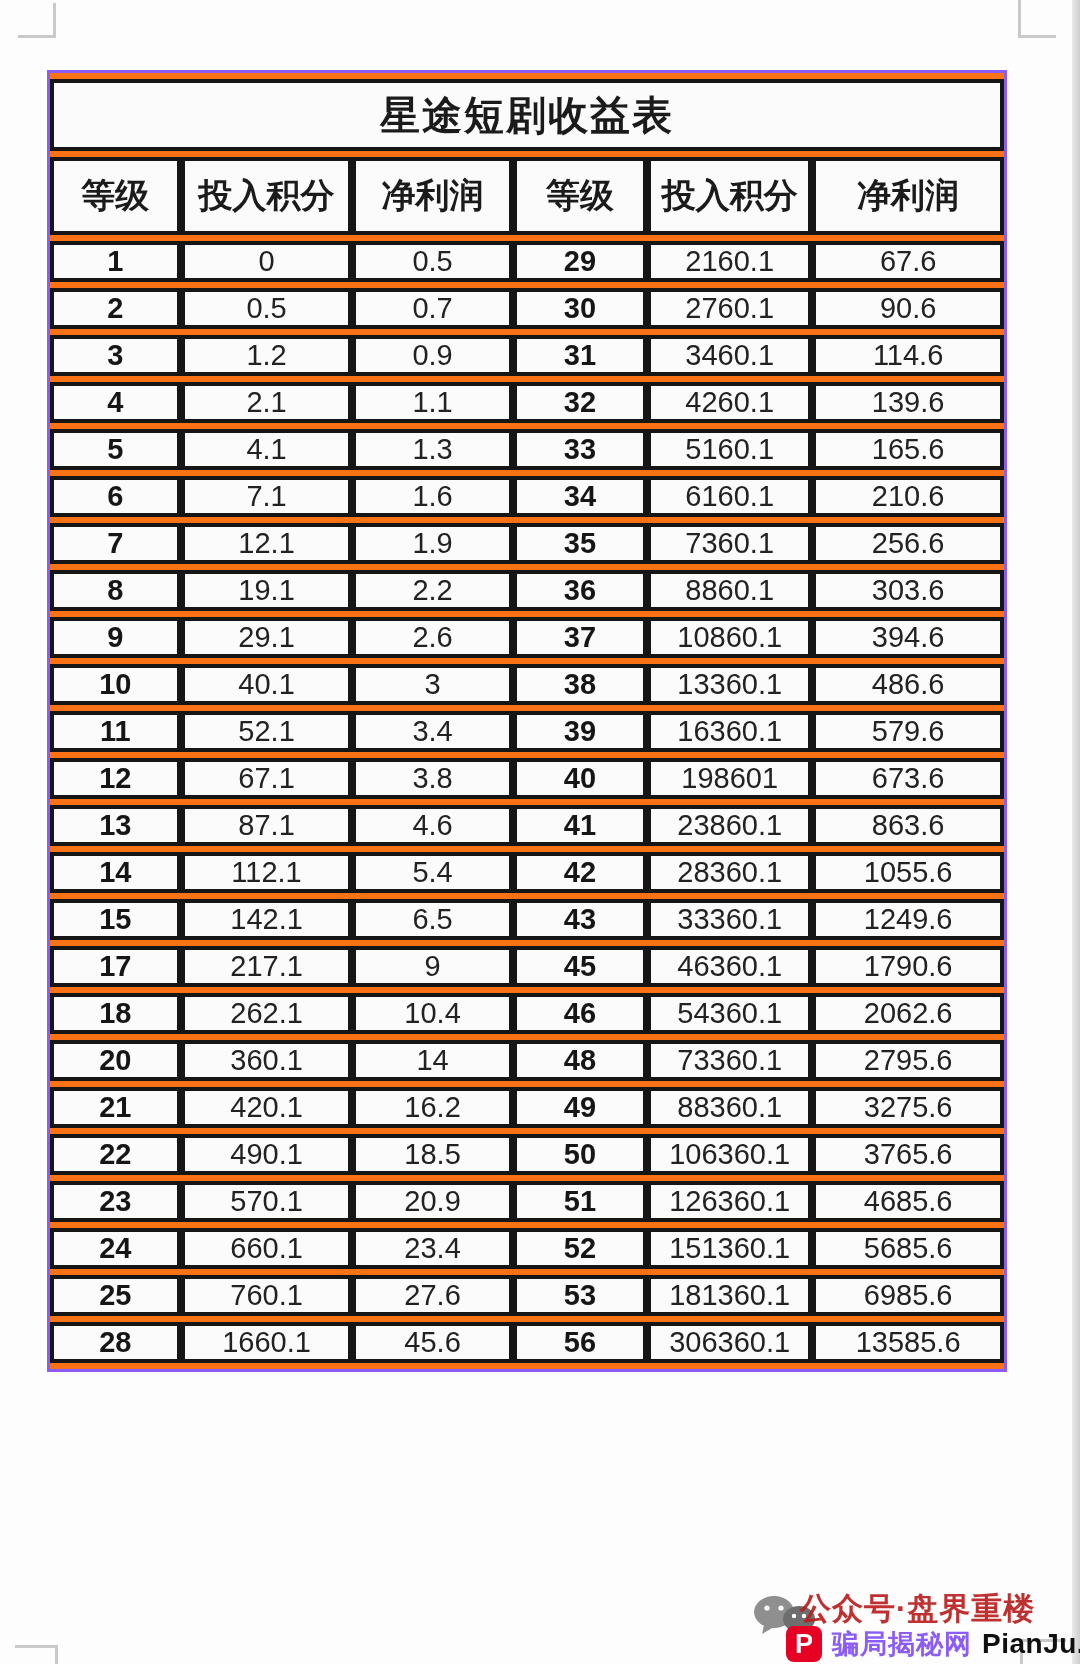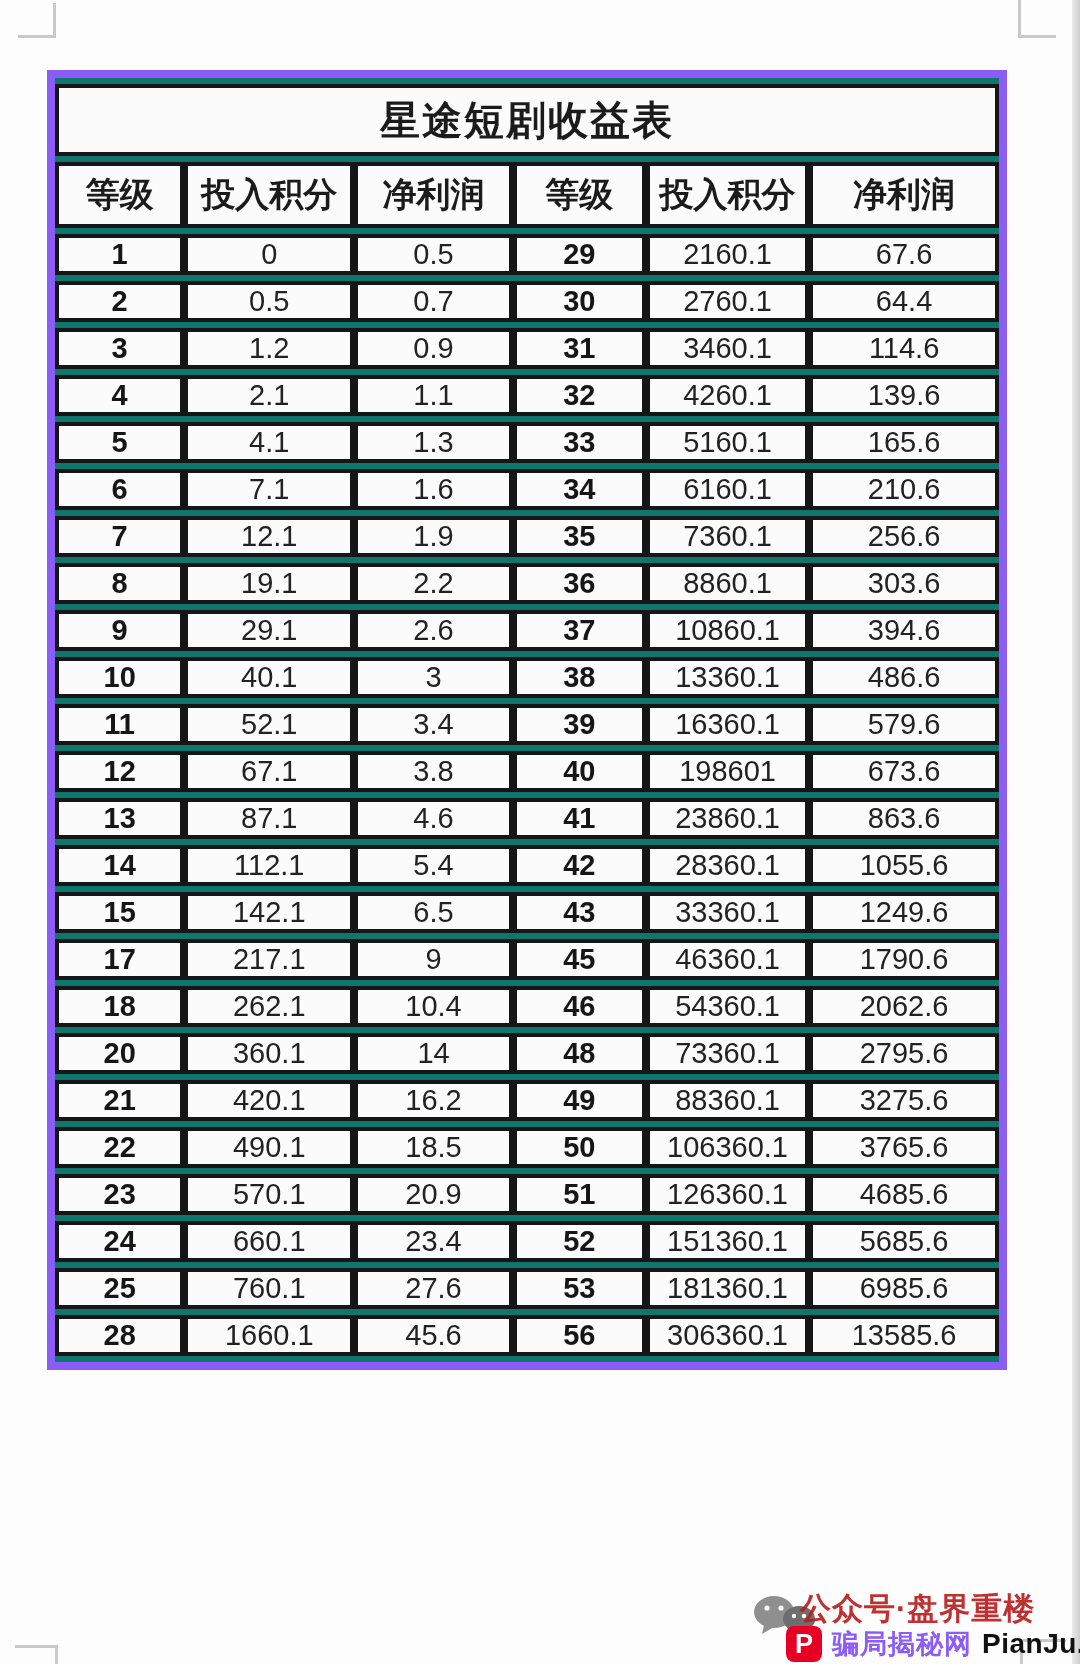--- a/index.html
+++ b/index.html
@@ -6,41 +6,41 @@
   body{
     width:1080px;height:1664px;position:relative;overflow:hidden;
     background:#fdfdfd;
     font-family:"Liberation Sans","DejaVu Sans",sans-serif;
     color:#1b1b1b;
   }
   
   .table-wrap{position:absolute;left:47px;top:70px;width:960px;}
   table{
     width:100%;
-    border:8px solid #8b5cf6;
+    border:3px solid #8b5cf6;
     border-collapse:separate;
     border-spacing:0 6px;
-    background:#0f766e;
+    background:#f97316;
   }
   td,th{
     border:4px solid #161616;
     background:#fbfbfb;
     text-align:center;
     vertical-align:middle;
     padding:0;
     box-sizing:border-box;
   }
   .title-cell{
     height:72px;
     font-size:40px;
     font-weight:700;
     letter-spacing:2px;
   }
   th{
-    height:66px;
+    height:78px;
     font-size:34px;
     font-weight:700;
   }
   tbody td{
     height:39px;
     font-size:29px;
     font-weight:400;
     color:#222;
   }
   tbody td.lvl{font-weight:700;color:#161616;}
@@ -109,21 +109,21 @@
     <td class="c4 lvl">29</td>
     <td class="c5">2160.1</td>
     <td class="c6">67.6</td>
   </tr>
         <tr>
     <td class="c1 lvl">2</td>
     <td class="c2">0.5</td>
     <td class="c3">0.7</td>
     <td class="c4 lvl">30</td>
     <td class="c5">2760.1</td>
-    <td class="c6">64.4</td>
+    <td class="c6">90.6</td>
   </tr>
         <tr>
     <td class="c1 lvl">3</td>
     <td class="c2">1.2</td>
     <td class="c3">0.9</td>
     <td class="c4 lvl">31</td>
     <td class="c5">3460.1</td>
     <td class="c6">114.6</td>
   </tr>
         <tr>

